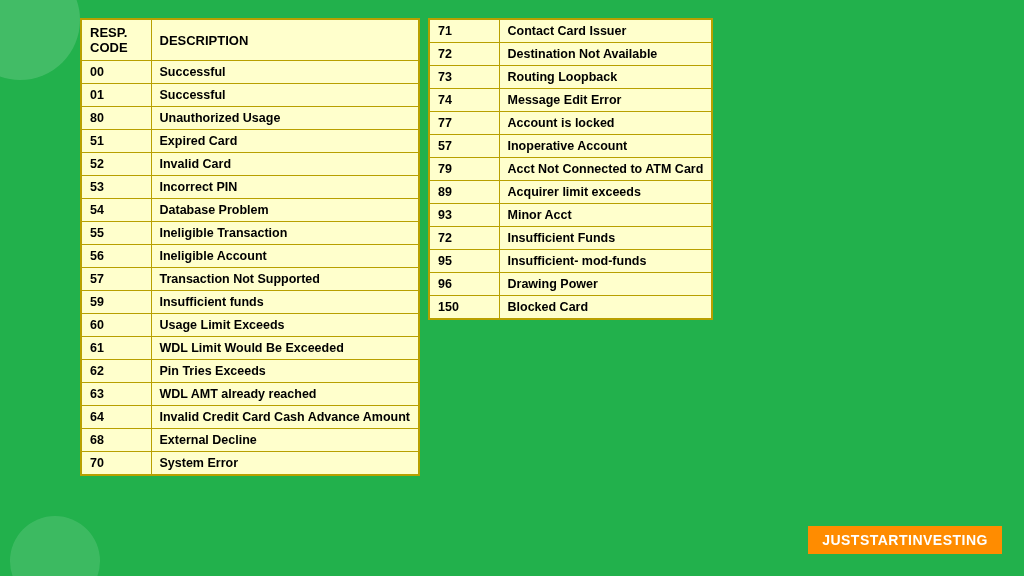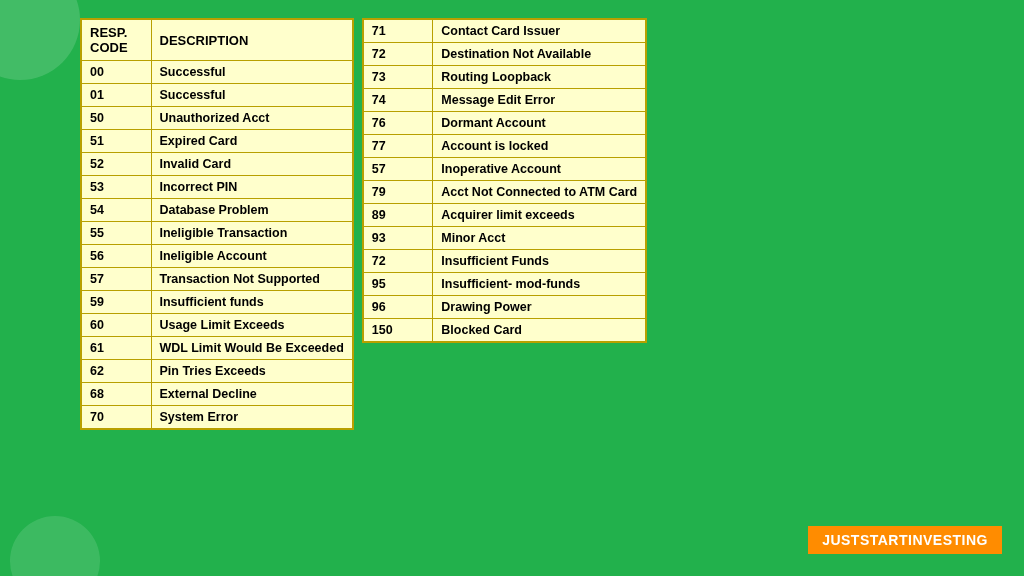--- a/index.html
+++ b/index.html
@@ -101,22 +101,22 @@
     <tbody id="left-tbody">
     <tr>
           <td>00</td>
           <td>Successful</td>
         </tr>
         <tr>
           <td>01</td>
           <td>Successful</td>
         </tr>
         <tr>
-          <td>50</td>
-          <td>Unauthorized Acct</td>
+          <td>80</td>
+          <td>Unauthorized Usage</td>
         </tr>
         <tr>
           <td>51</td>
           <td>Expired Card</td>
         </tr>
         <tr>
           <td>52</td>
           <td>Invalid Card</td>
         </tr>
         <tr>
@@ -147,20 +147,28 @@
           <td>60</td>
           <td>Usage Limit Exceeds</td>
         </tr>
         <tr>
           <td>61</td>
           <td>WDL Limit Would Be Exceeded</td>
         </tr>
         <tr>
           <td>62</td>
           <td>Pin Tries Exceeds</td>
+        </tr>
+        <tr>
+          <td>63</td>
+          <td>WDL AMT already reached</td>
+        </tr>
+        <tr>
+          <td>64</td>
+          <td>Invalid Credit Card Cash Advance Amount</td>
         </tr>
         <tr>
           <td>68</td>
           <td>External Decline</td>
         </tr>
         <tr>
           <td>70</td>
           <td>System Error</td>
         </tr>
       </tbody>
@@ -178,24 +186,20 @@
         </tr>
         <tr>
           <td>73</td>
           <td>Routing Loopback</td>
         </tr>
         <tr>
           <td>74</td>
           <td>Message Edit Error</td>
         </tr>
         <tr>
-          <td>76</td>
-          <td>Dormant Account</td>
-        </tr>
-        <tr>
           <td>77</td>
           <td>Account is locked</td>
         </tr>
         <tr>
           <td>57</td>
           <td>Inoperative Account</td>
         </tr>
         <tr>
           <td>79</td>
           <td>Acct Not Connected to ATM Card</td>

